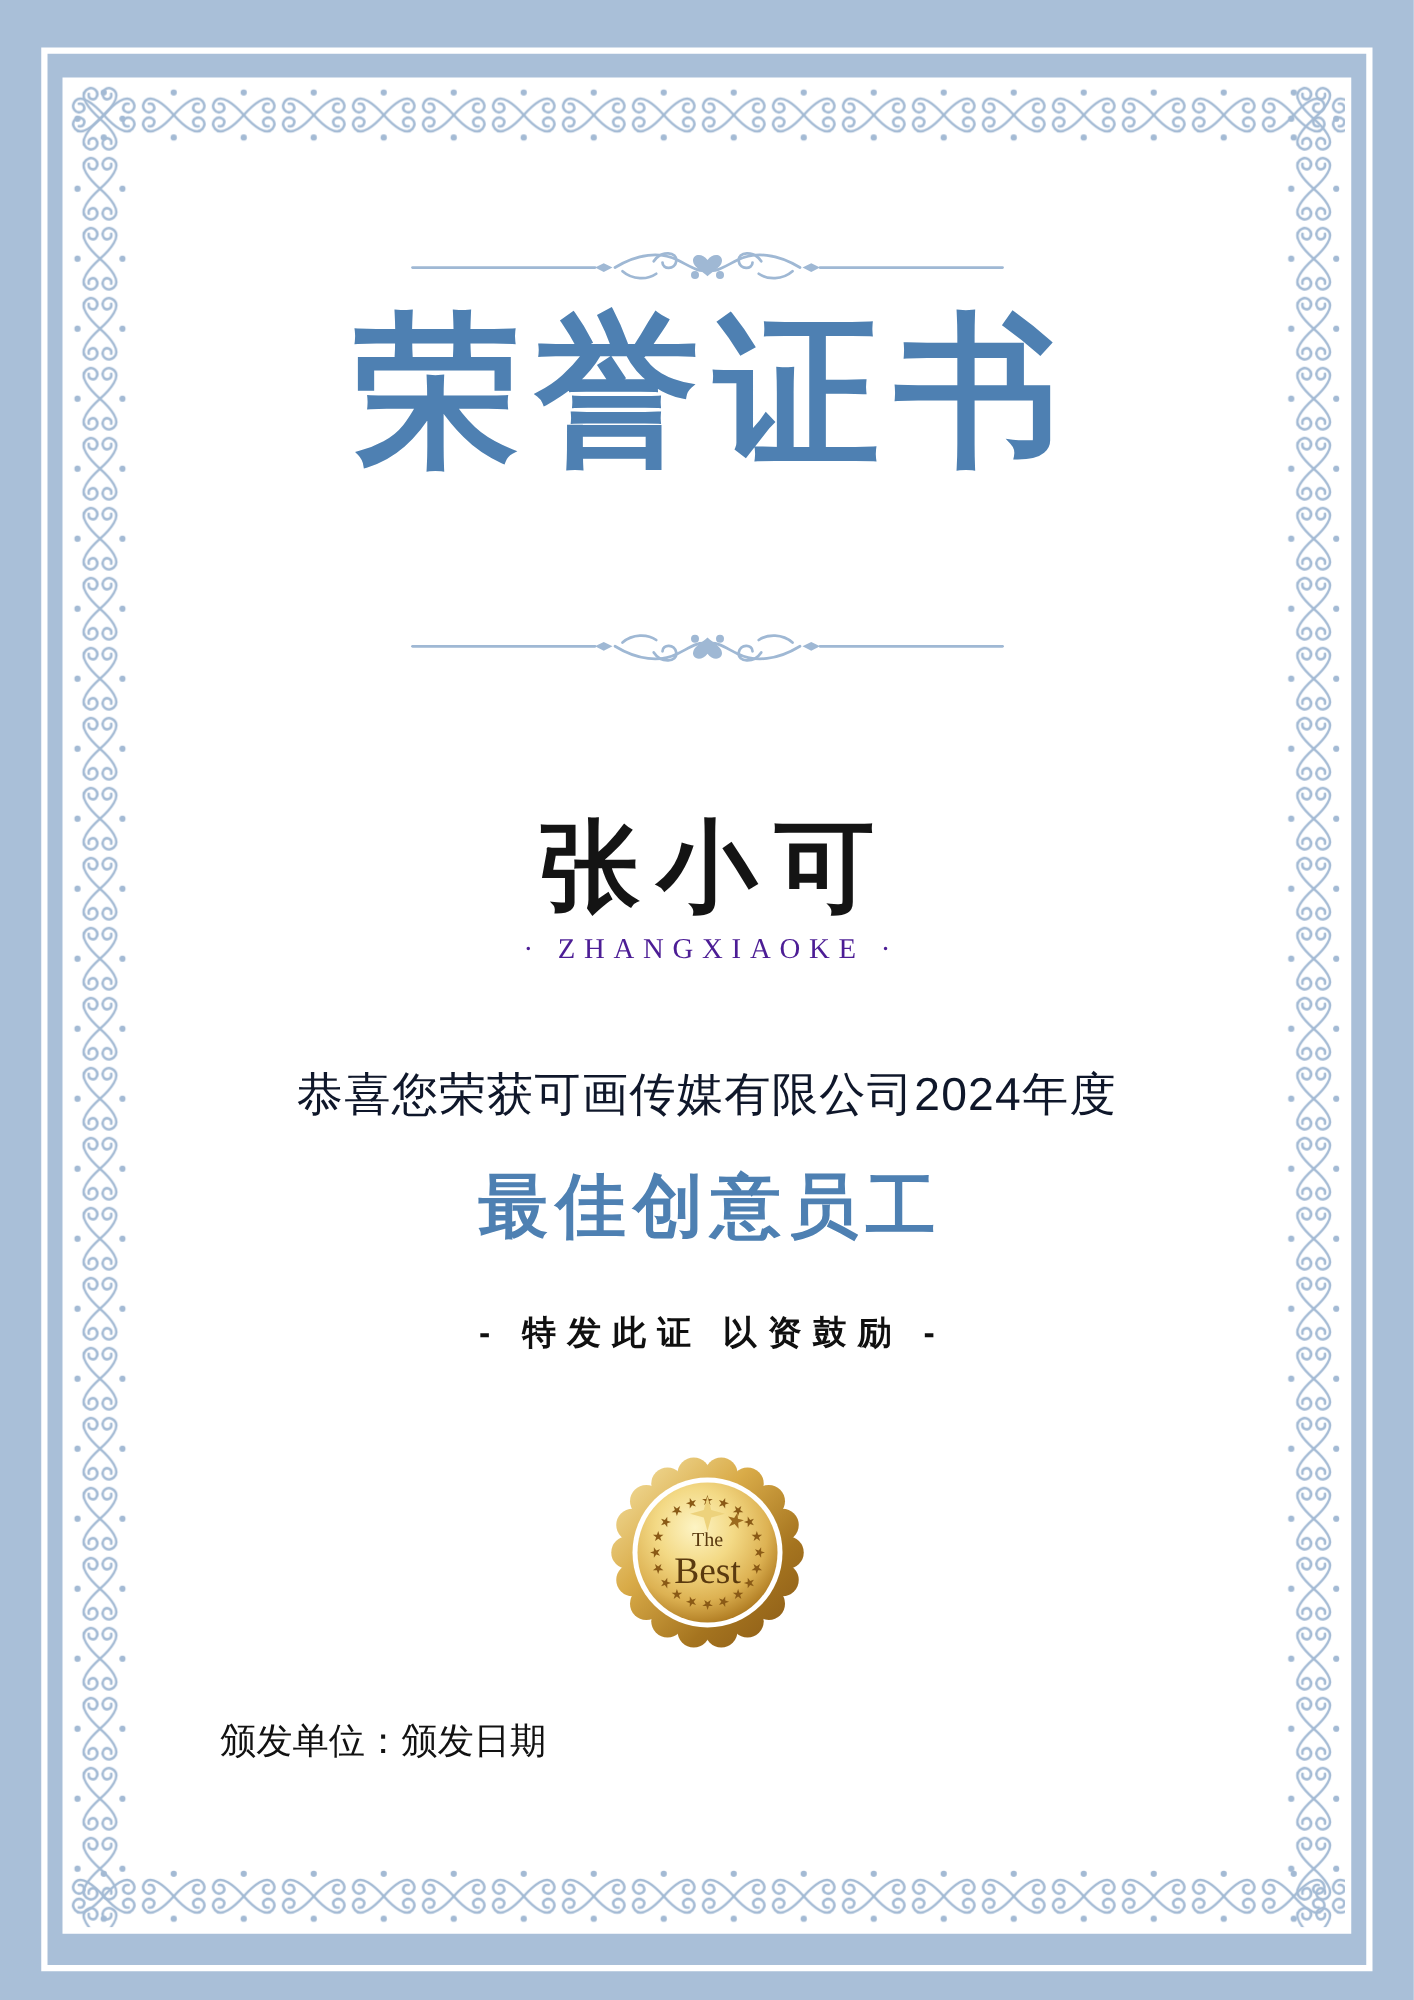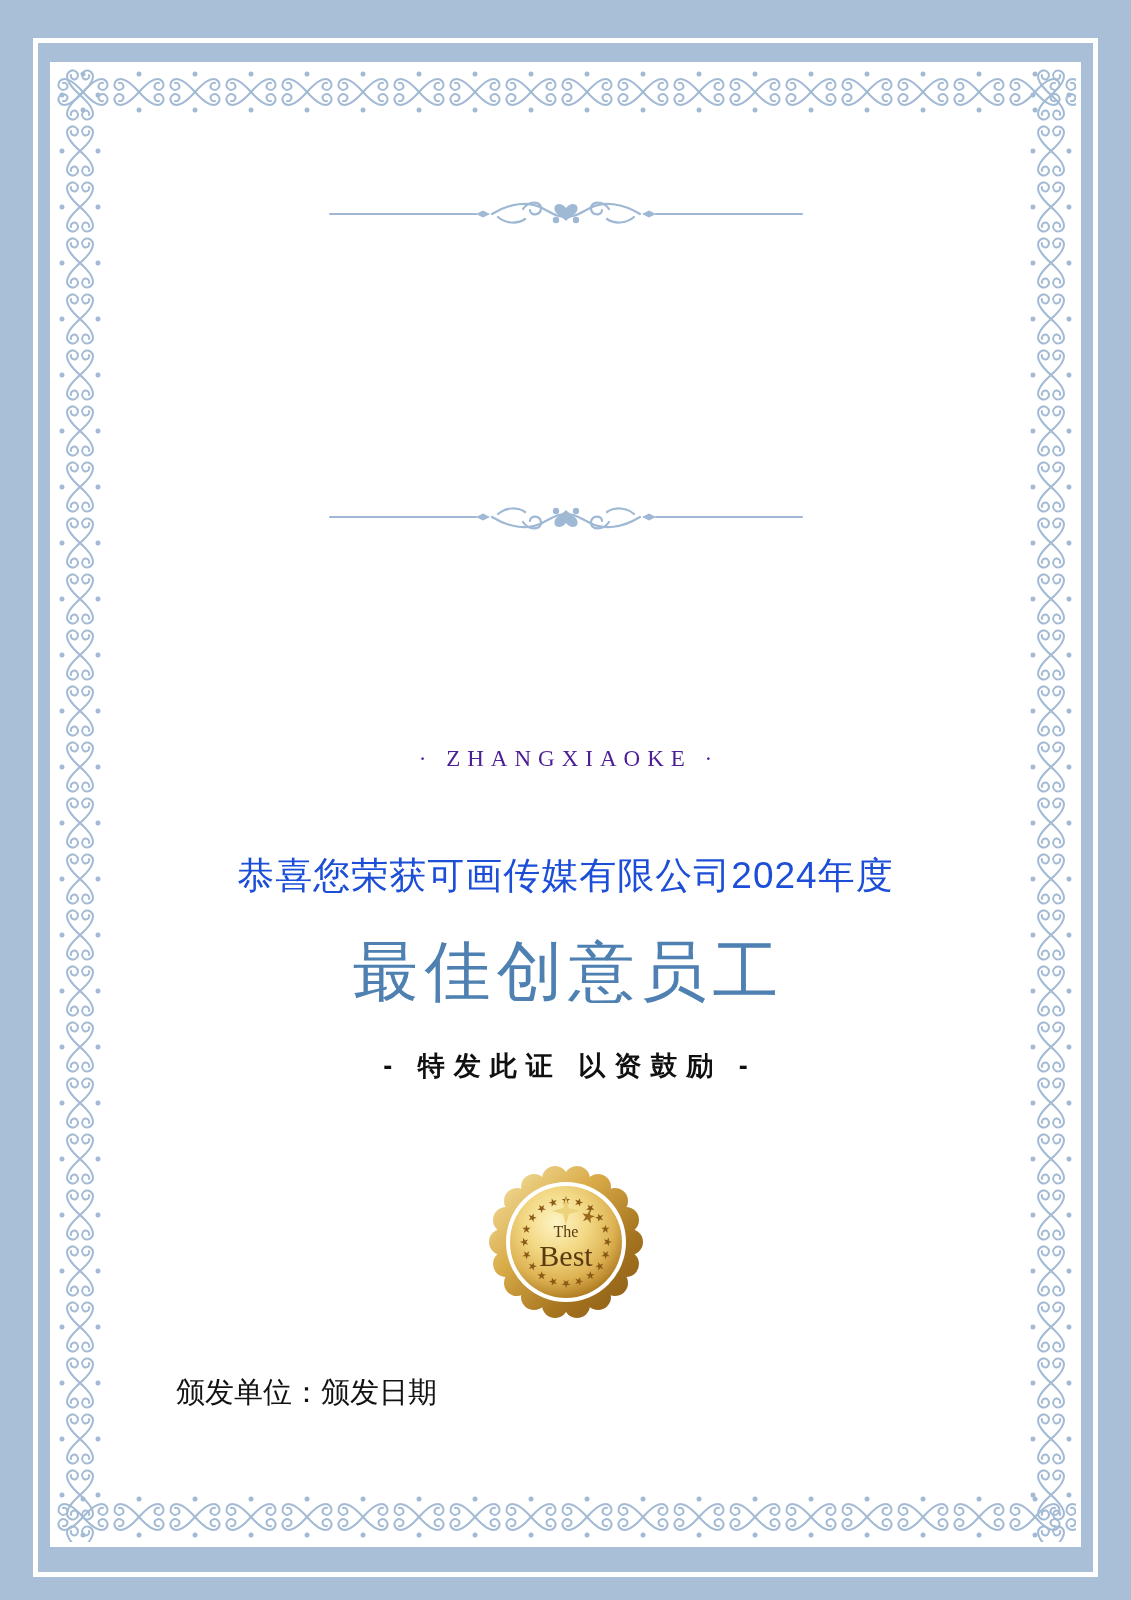--- a/index.html
+++ b/index.html
@@ -41,23 +41,23 @@
     font-family:"Liberation Serif","DejaVu Serif",serif;font-weight:400;
   }
   .name{
     top:648px;font-size:80px;line-height:1.15;color:#141414;
     font-weight:600;letter-spacing:14px;text-indent:14px;
   }
   .pinyin{
     top:746px;font-size:23px;color:#4c1d95;letter-spacing:7px;text-indent:7px;
     font-family:"Liberation Serif","DejaVu Serif",serif;
   }
-  .congrats{top:851px;font-size:37px;color:#1d4ed8;letter-spacing:1px;}
+  .congrats{top:851px;font-size:37px;color:#0f172a;letter-spacing:1px;}
   .award{
-    top:934px;font-size:66px;line-height:1.15;font-weight:400;color:#4e80b2;
+    top:934px;font-size:56px;line-height:1.15;font-weight:700;color:#4e80b2;
     letter-spacing:6px;text-indent:6px;
     font-family:"Liberation Serif","DejaVu Serif",serif;
   }
   .motto{top:1048px;font-size:27px;color:#101010;letter-spacing:9px;text-indent:9px;font-weight:600;}
 
   .badge{position:absolute;left:50%;margin-left:-86px;top:1156px;width:172px;height:172px;}
 
   .footer-text{position:absolute;top:1373px;font-size:29px;color:#121212;white-space:nowrap;}
   .footer-issuer{left:176px;}
   .footer-date{left:563px;}
@@ -167,26 +167,28 @@
     </pattern>
         </defs>
         <rect width="100%" height="100%" fill="url(#pRight)"></rect>
       </svg>
   </div>
 
   <svg class="flourish flourish-top" viewBox="0 0 480 34">
     <use href="#flourish"></use>
   </svg>
 
+  <div class="center-abs title-cn">荣誉证书</div>
 
 
   <svg class="flourish flourish-bottom" viewBox="0 0 480 34">
     <use href="#flourish"></use>
   </svg>
 
+  <div class="center-abs name">张小可</div>
   <div class="center-abs pinyin">· ZHANGXIAOKE ·</div>
 
   <div class="center-abs congrats">恭喜您荣获可画传媒有限公司2024年度</div>
   <div class="center-abs award">最佳创意员工</div>
   <div class="center-abs motto">- 特发此证 以资鼓励 -</div>
 
   <svg class="badge" viewBox="0 0 172 172">
     <defs>
       <linearGradient id="goldOuter" x1="20" y1="20" x2="155" y2="160" gradientUnits="userSpaceOnUse">
         <stop offset="0" stop-color="#f2dd9b"></stop>

